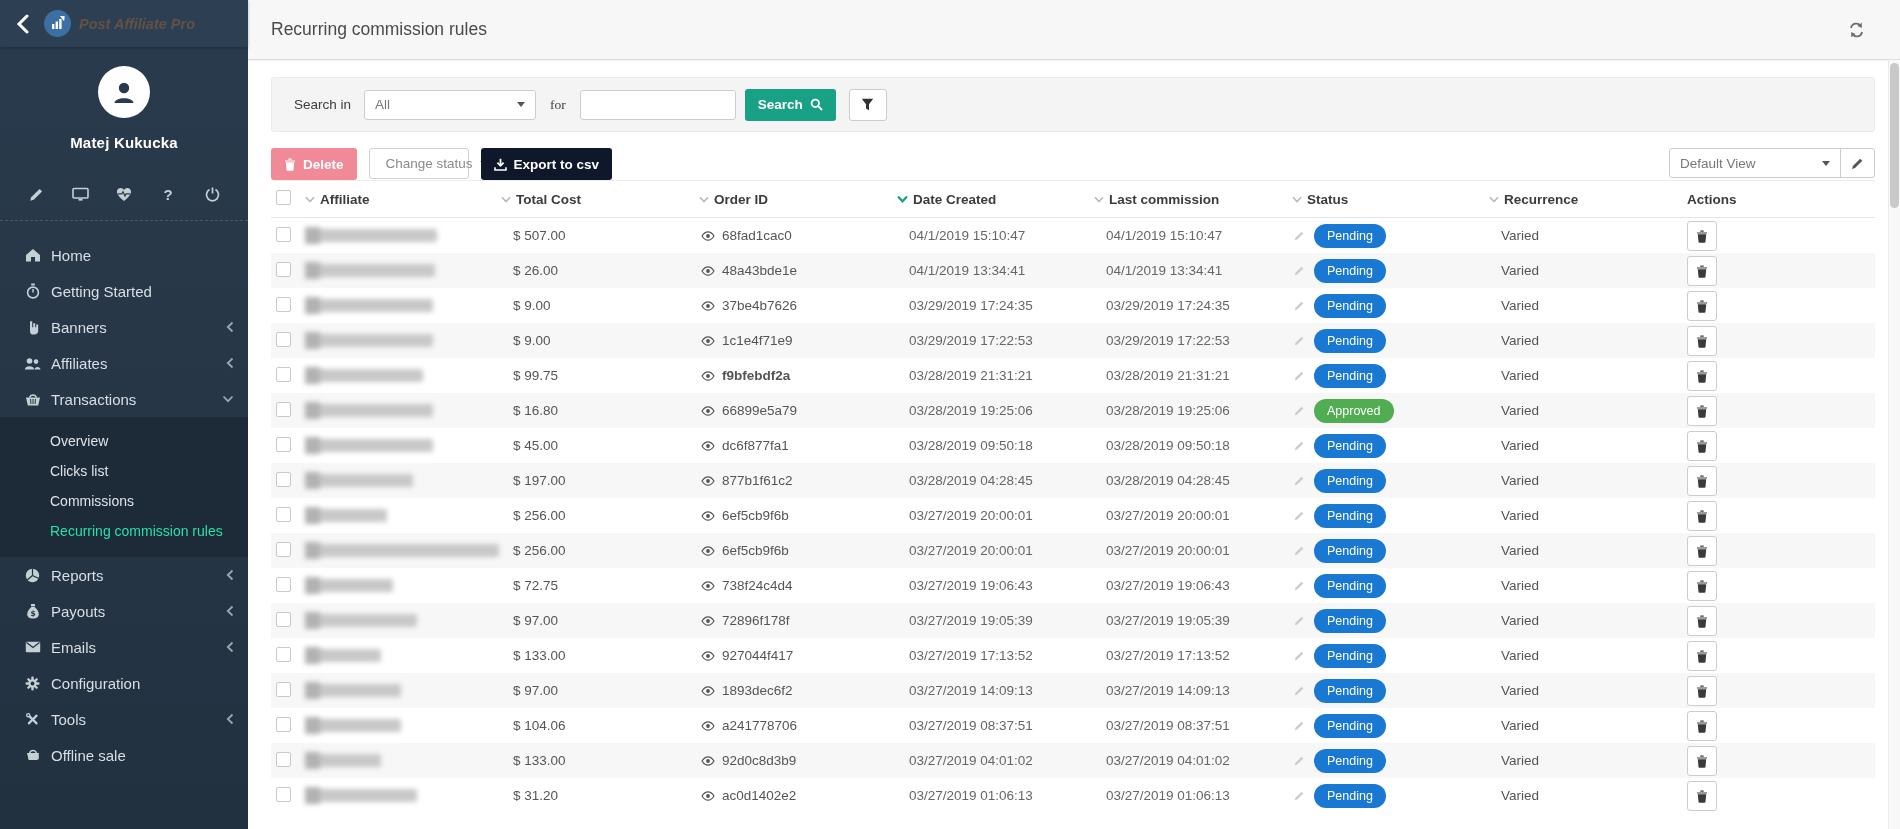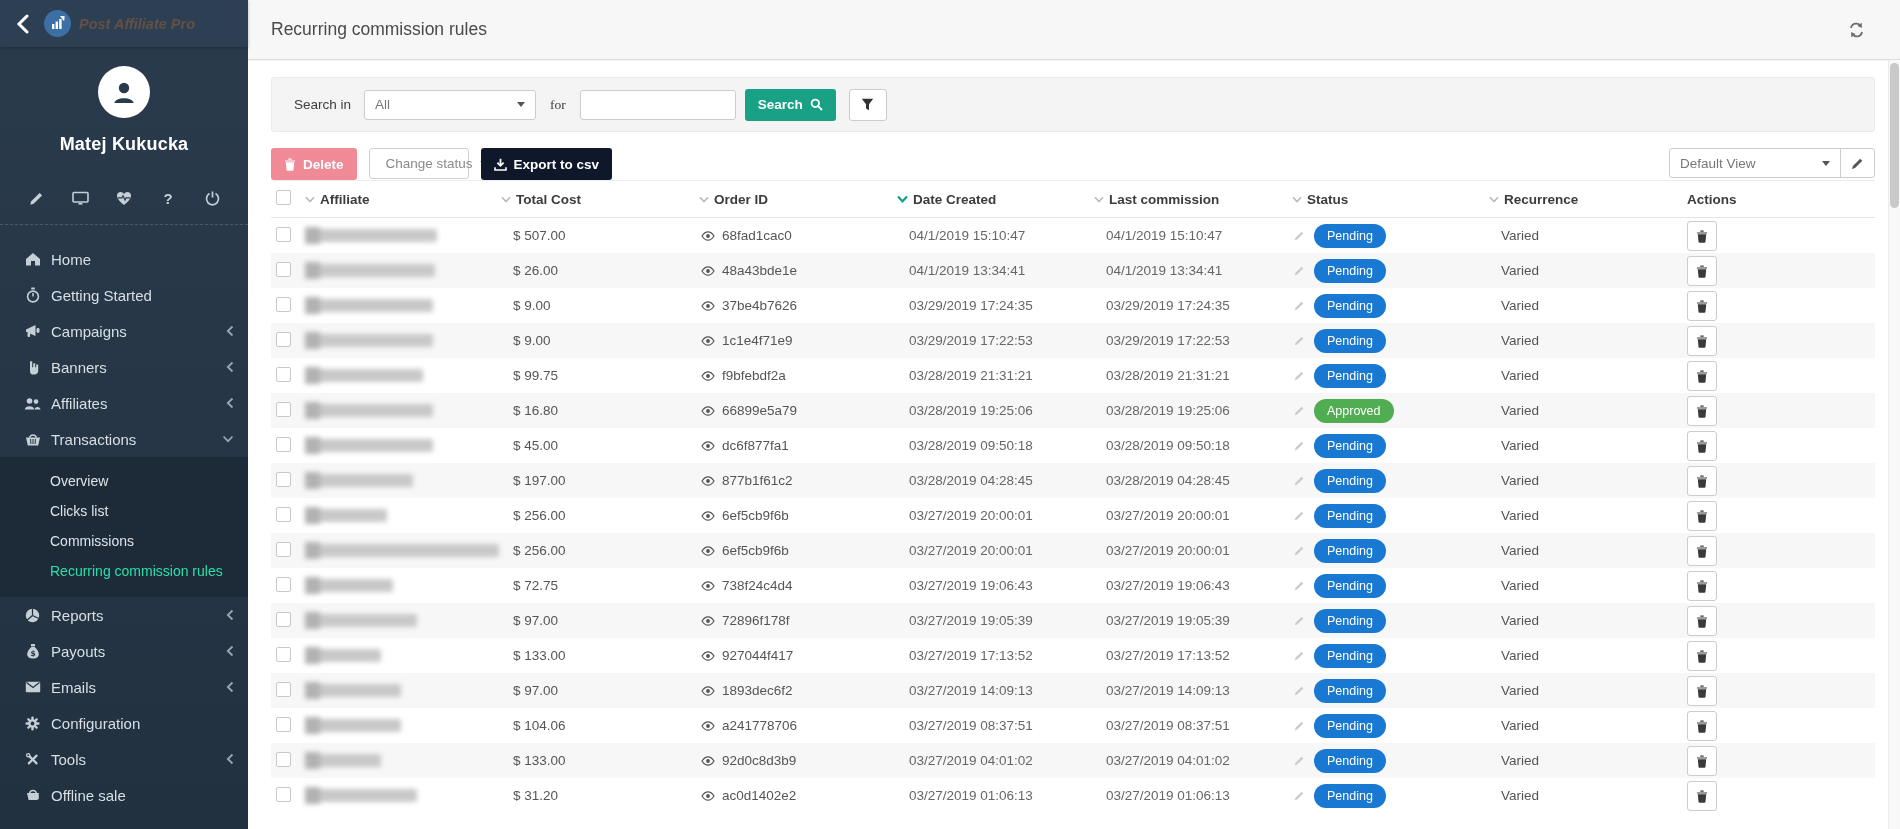--- a/index.html
+++ b/index.html
@@ -12,21 +12,21 @@
   .sb-topbar{height:47px;background:#2d3f52;display:flex;align-items:center;
     box-shadow:0 1px 3px rgba(0,0,0,.25);}
   .back-btn{width:44px;display:flex;justify-content:center;cursor:pointer;}
   .logo-wrap{display:flex;align-items:center;gap:8px;}
   .logo-circle{width:27px;height:27px;border-radius:50%;background:#3c70a4;
     display:flex;align-items:center;justify-content:center;}
   .logo-text{font-size:14.5px;font-weight:bold;font-style:italic;color:rgba(200,115,45,.35);}
   .profile{display:flex;flex-direction:column;align-items:center;margin-top:19px;}
   .avatar{width:52px;height:52px;border-radius:50%;background:#fff;
     display:flex;align-items:center;justify-content:center;}
-  .user-name{color:#fff;font-size:18px;font-weight:600;margin-top:16px;letter-spacing:.2px;}
+  .user-name{color:#fff;font-size:15px;font-weight:600;margin-top:16px;letter-spacing:.2px;}
   .quick-icons{display:flex;justify-content:space-between;padding:0 26px;margin-top:34px;}
   .qicon{width:20px;height:18px;display:flex;align-items:center;justify-content:center;cursor:pointer;}
   .q-help{color:#c5cfd6;font-size:15px;font-weight:bold;}
   .sb-divider{border-top:1px dashed #46586a;margin:17px 0 0 0;}
   .menu{margin-top:16px;}
   .mi{height:36px;display:flex;align-items:center;padding:0 14px 0 23px;cursor:pointer;color:#d9dfe4;}
   .mi-ic{width:19px;display:flex;justify-content:center;margin-right:9px;flex:none;}
   .mi-lb{font-size:15px;flex:1;}
   .mi-chev{flex:none;display:flex;}
   .submenu{background:#1d2a38;padding:9px 0 11px 0;}
@@ -185,35 +185,20 @@
           <svg width="14" height="16" viewBox="0 0 14 16">
             <circle cx="7" cy="9.5" r="5.4" fill="none" stroke="#c5cfd6" stroke-width="1.6"></circle>
             <rect x="5.2" y="0.5" width="3.6" height="2" fill="#c5cfd6"></rect>
             <line x1="7" y1="9.5" x2="7" y2="6" stroke="#c5cfd6" stroke-width="1.5"></line>
           </svg>
         </span>
       <span class="mi-lb">Getting Started</span>
     </div>
     <div class="mi">
       <span class="mi-ic">
-          <svg width="16" height="14" viewBox="0 0 16 14">
-            <path d="M1 5.5 L10.5 1 L10.5 12 L1 7.8 Z" fill="#c5cfd6"></path>
-            <rect x="11.5" y="4" width="3" height="5" rx="1.4" fill="#c5cfd6"></rect>
-            <rect x="2.5" y="8.5" width="2.6" height="4.6" rx="1" fill="#c5cfd6"></rect>
-          </svg>
-        </span>
-      <span class="mi-lb">Campaigns</span>
-      <span class="mi-chev">
-          <svg width="8" height="12" viewBox="0 0 8 12">
-            <polyline points="6.5,1.5 1.8,6 6.5,10.5" fill="none" stroke="#9aa7b0" stroke-width="1.8"></polyline>
-          </svg>
-        </span>
-    </div>
-    <div class="mi">
-      <span class="mi-ic">
           <svg width="13" height="15" viewBox="0 0 13 15">
             <path d="M4 1.2 h2.2 v6 h1 v-4 h2 v4 h1 v-2.8 h2 v6.6 c0 2.2-1.6 3.6-3.8 3.6 H7.4 C5.2 14.6 4 13.4 4 11.2 Z" fill="#c5cfd6"></path>
           </svg>
         </span>
       <span class="mi-lb">Banners</span>
       <span class="mi-chev">
           <svg width="8" height="12" viewBox="0 0 8 12">
             <polyline points="6.5,1.5 1.8,6 6.5,10.5" fill="none" stroke="#9aa7b0" stroke-width="1.8"></polyline>
           </svg>
         </span>
@@ -638,21 +623,21 @@
   </div>
 
   <div class="trow">
     <span class="c0"><span class="checkbox"></span></span>
     <span class="c1">
               <span class="name-blur" style="width: 118px;"></span>
             </span>
     <span class="c2">
               <span class="cell-pad">$ 99.75</span>
             </span>
-    <span class="c3" style="gap:7px;padding-left:4px;">
+    <span class="c3" style="gap:7px;padding-left:4px;font-weight:bold;">
       <svg width="14" height="10" viewBox="0 0 14 10">
                 <path d="M1 5 C3 1.8 5.5 0.8 7 0.8 C8.5 0.8 11 1.8 13 5 C11 8.2 8.5 9.2 7 9.2 C5.5 9.2 3 8.2 1 5 Z" fill="none" stroke="#555" stroke-width="1.2"></path>
                 <circle cx="7" cy="5" r="1.9" fill="#555"></circle>
               </svg>
       <span>f9bfebdf2a</span>
     </span>
     <span class="c4">
               <span class="cell-pad date-cell">03/28/2019 21:31:21</span>
             </span>
     <span class="c5">

